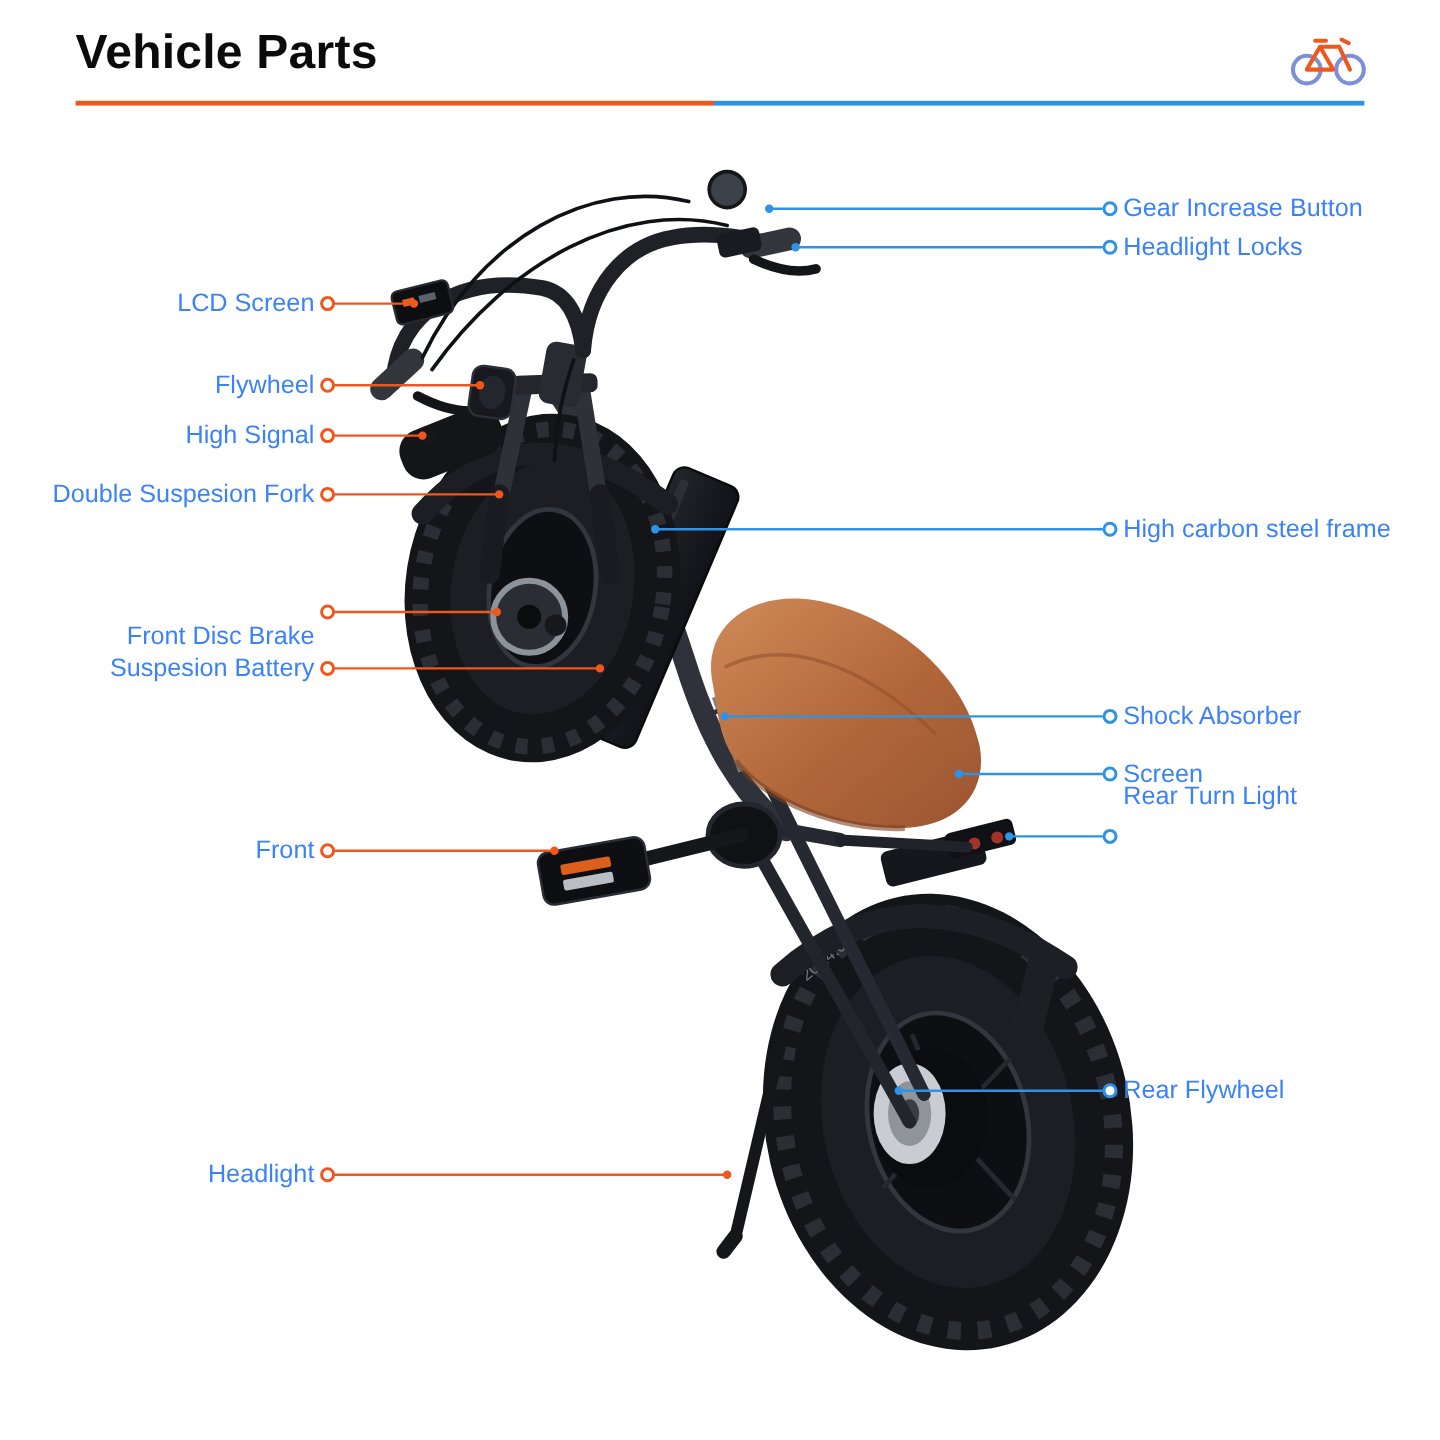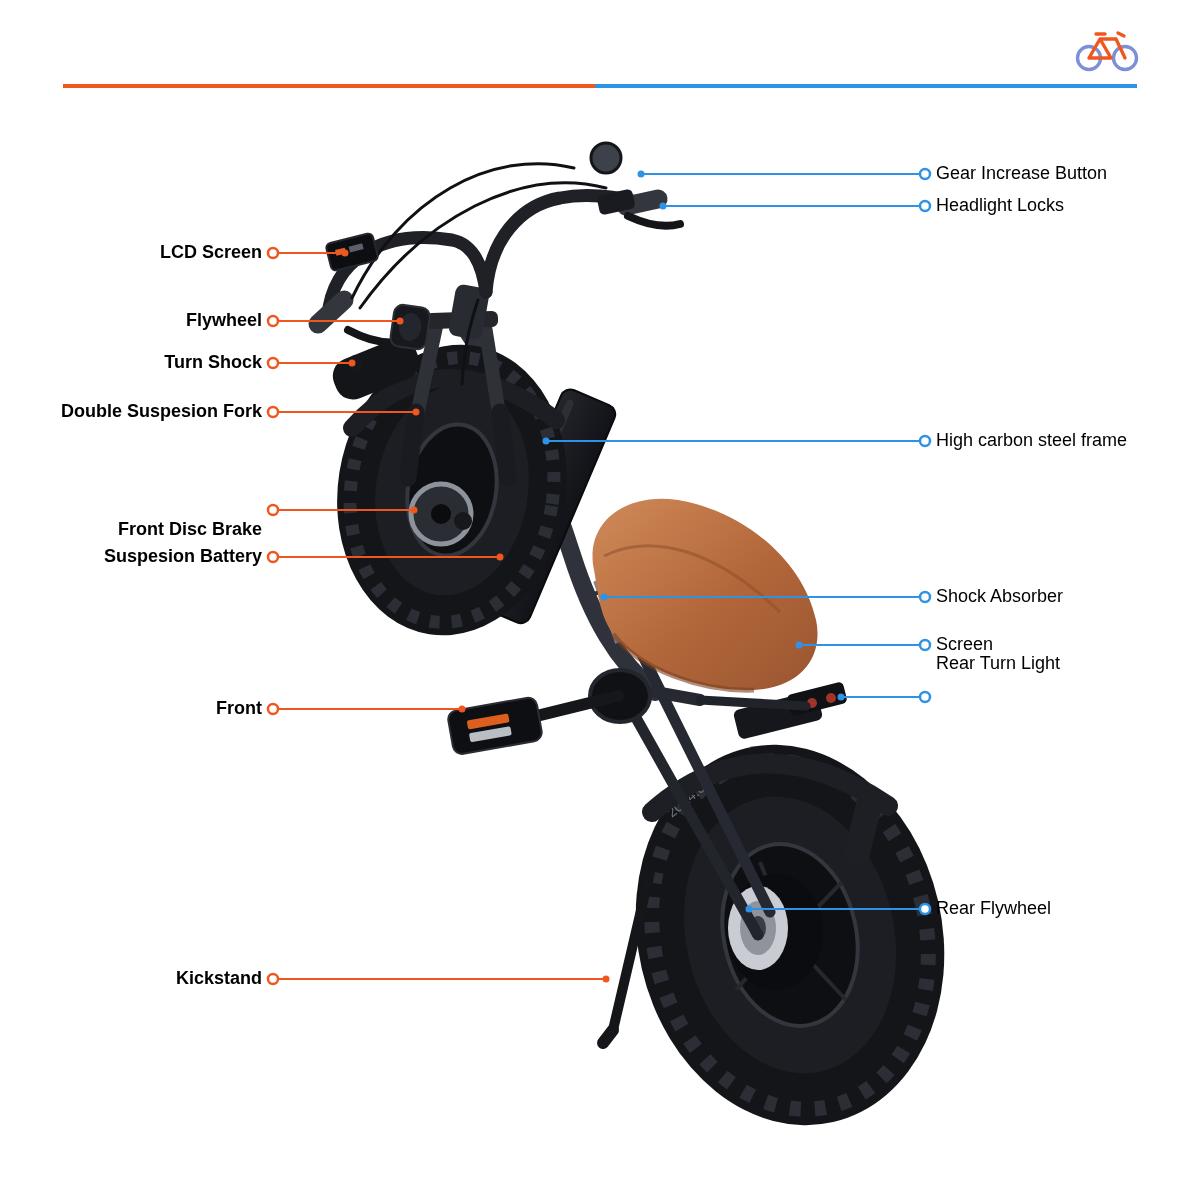--- a/index.html
+++ b/index.html
@@ -10,31 +10,32 @@
   .page-title{
     position:absolute;left:63px;top:22px;margin:0;
     font-size:40px;font-weight:800;color:#0b0b0b;letter-spacing:0.2px;
   }
   .title-underline{
     position:absolute;left:63px;top:84px;width:1074px;height:4px;
     background:linear-gradient(to right,#F0571F 0 49.5%,#2E93E6 49.5% 100%);
   }
   .corner-icon{position:absolute;left:1074px;top:22px;width:66px;height:52px;}
   .lbl{
-    position:absolute;font-size:18px;color:#000000;white-space:nowrap;
+    position:absolute;font-size:21px;color:#3b82f6;white-space:nowrap;
     transform:translateY(-50%);line-height:1.2;
   }
-  .lbl.left{text-align:center;font-weight:bold;}
+  .lbl.left{text-align:center;}
   .bike-svg{position:absolute;left:0;top:0;}
 </style>
 </head>
 <body>
 
 <div class="stage">
 
+  <h1 class="page-title">Vehicle Parts</h1>
   <div class="title-underline"></div>
 
   <svg class="corner-icon" viewBox="0 0 66 52">
     <circle cx="15" cy="36" r="11.5" fill="none" stroke="#7d8fd6" stroke-width="3.4"></circle>
     <circle cx="51" cy="36" r="11.5" fill="none" stroke="#7d8fd6" stroke-width="3.4"></circle>
     <path d="M15 36 L26 17 L42 17 M26 17 L37 36 L15 36 M42 17 L51 36" fill="none" stroke="#F0571F" stroke-width="3.4" stroke-linecap="round" stroke-linejoin="round"></path>
     <path d="M22 12 L31 12" stroke="#F0571F" stroke-width="3.4" stroke-linecap="round"></path>
     <path d="M44 11 L50 14" stroke="#F0571F" stroke-width="3.4" stroke-linecap="round"></path>
   </svg>
 
@@ -254,26 +255,26 @@
       <g>
         <line x1="919" y1="909" x2="749" y2="909" stroke="#2E93E6" stroke-width="2"></line>
         <circle cx="925" cy="909" r="5" fill="#fff" stroke="#2E93E6" stroke-width="2.5"></circle>
         <circle cx="749" cy="909" r="3.5" fill="#2E93E6"></circle>
       </g>
     </g>
   </svg>
 
   <div class="lbl left" style="right:938px;top:253px">LCD Screen</div>
   <div class="lbl left" style="right:938px;top:321px">Flywheel</div>
-  <div class="lbl left" style="right:938px;top:363px">Turn Shock</div>
+  <div class="lbl left" style="right:938px;top:363px">High Signal</div>
   <div class="lbl left" style="right:938px;top:412px">Double Suspesion Fork</div>
   <div class="lbl left" style="right:938px;top:530px">Front Disc Brake</div>
   <div class="lbl left" style="right:938px;top:557px">Suspesion Battery</div>
   <div class="lbl left" style="right:938px;top:709px">Front</div>
-  <div class="lbl left" style="right:938px;top:979px">Kickstand</div>
+  <div class="lbl left" style="right:938px;top:979px">Headlight</div>
 
   <div class="lbl" style="left:936px;top:174px">Gear Increase Button</div>
   <div class="lbl" style="left:936px;top:206px">Headlight Locks</div>
   <div class="lbl" style="left:936px;top:441px">High carbon steel frame</div>
   <div class="lbl" style="left:936px;top:597px">Shock Absorber</div>
   <div class="lbl" style="left:936px;top:645px">Screen</div>
   <div class="lbl" style="left:936px;top:664px">Rear Turn Light</div>
   <div class="lbl" style="left:936px;top:909px">Rear Flywheel</div>
 
 </div>

